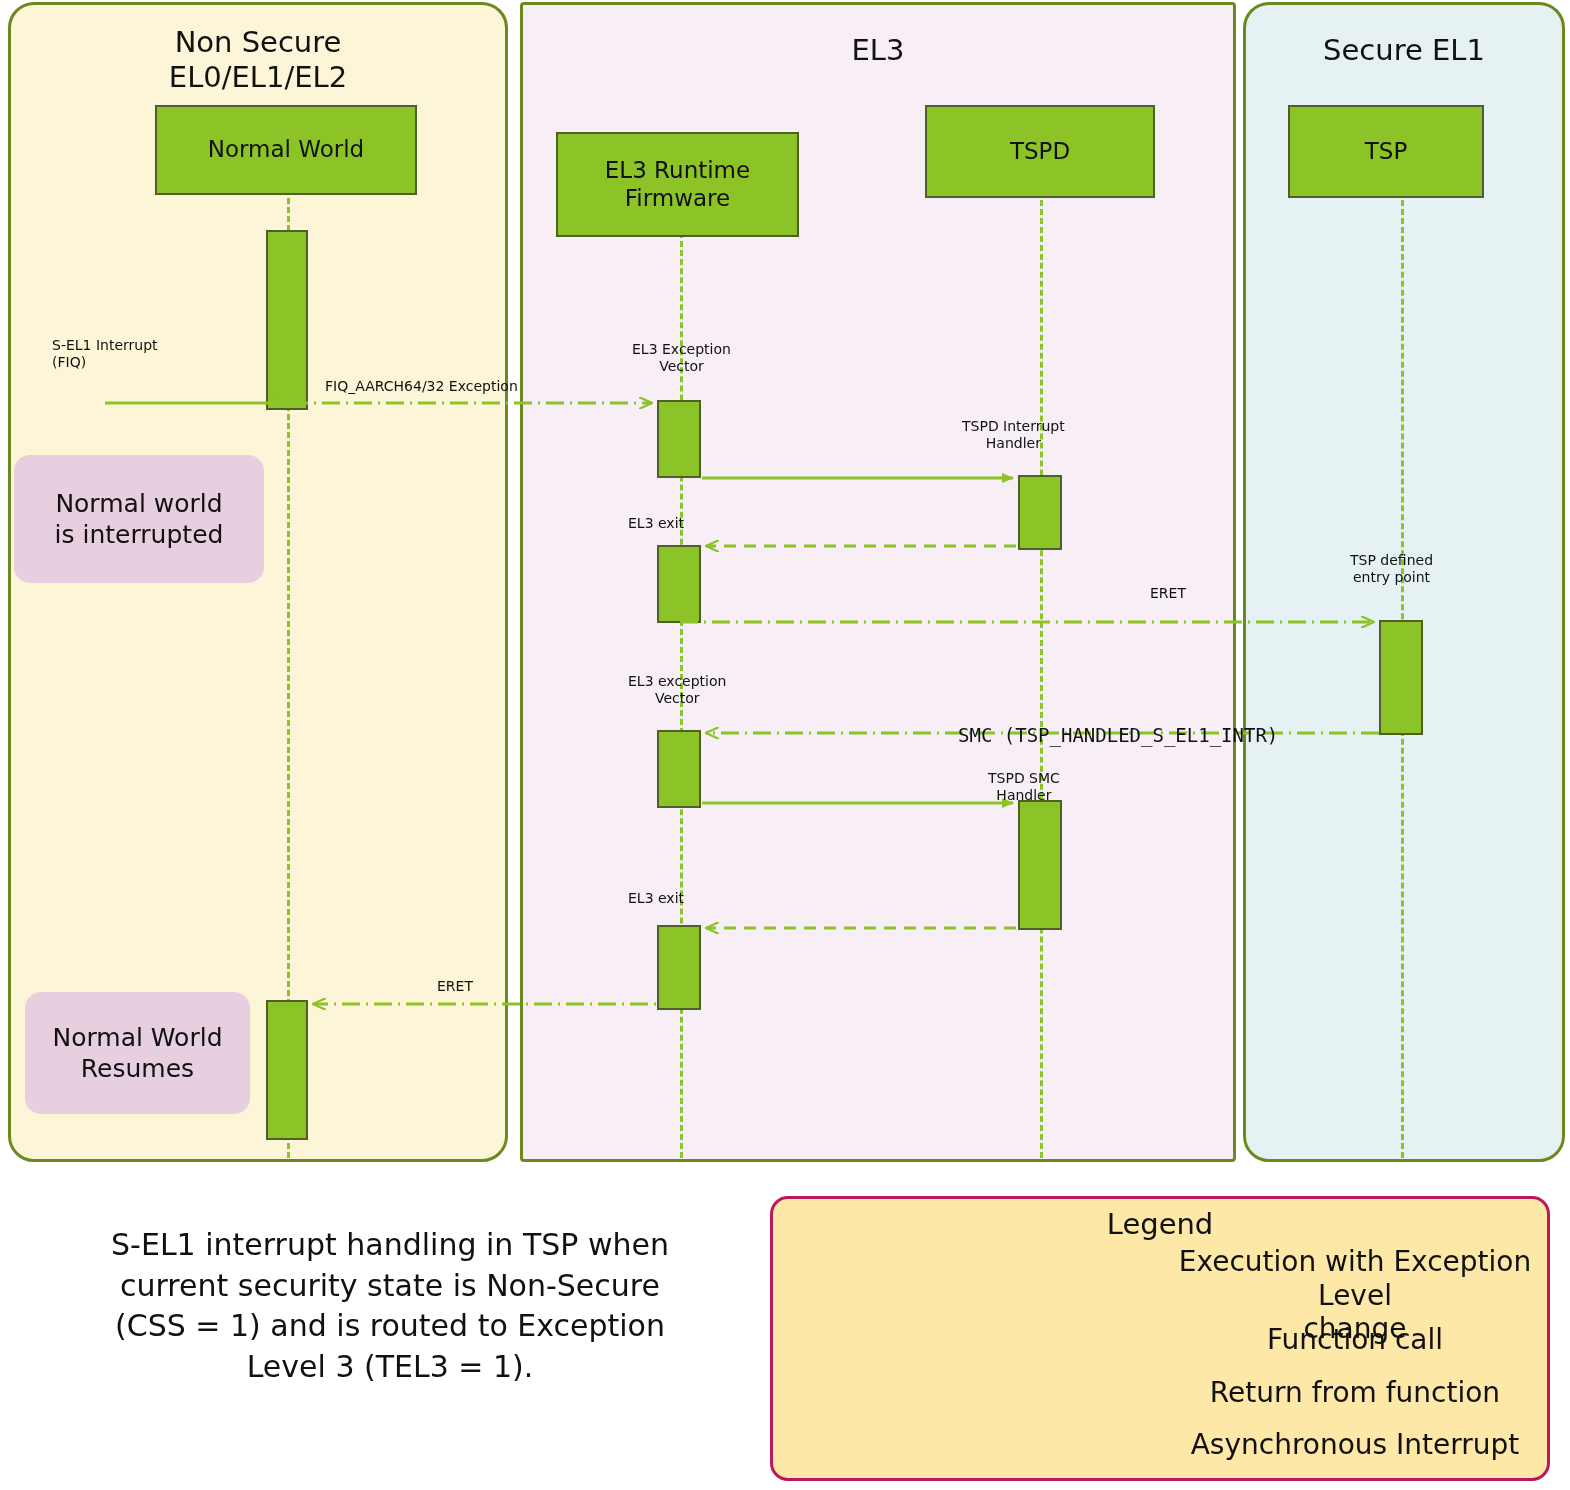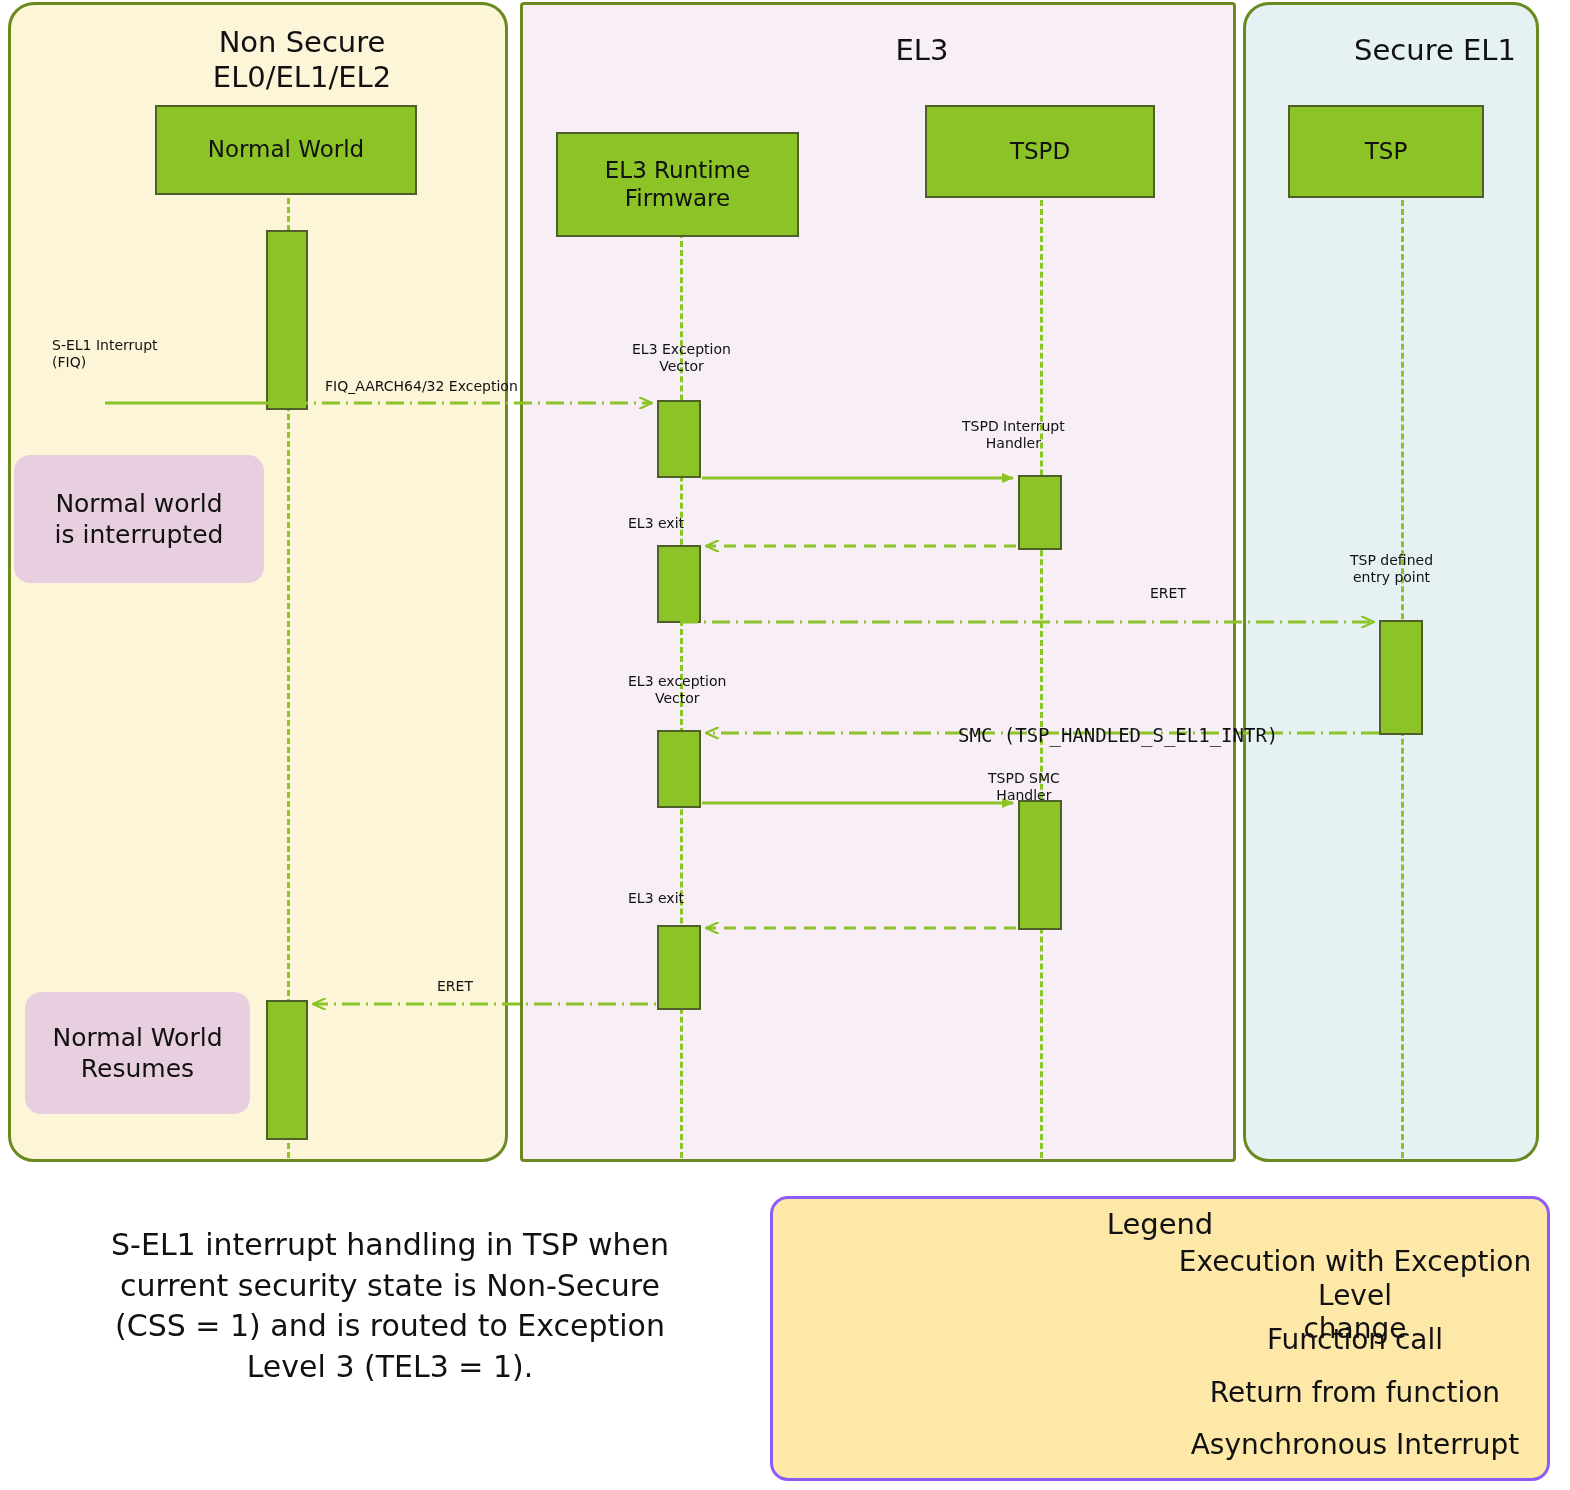--- a/index.html
+++ b/index.html
@@ -33,32 +33,31 @@
     border-radius: 26px;
   }
   .lane-el3 {
     left: 520px; top: 2px;
     width: 716px; height: 1160px;
     background: #f7eef6;
     border-radius: 4px;
   }
   .lane-sel1 {
     left: 1243px; top: 2px;
-    width: 296px; height: 1160px;
+    width: 322px; height: 1160px;
     background: #e5f1f2;
     border-radius: 26px;
   }
   .lane-title {
     position: absolute;
     width: 100%;
     text-align: center;
     font-size: 29px;
     color: #111;
     line-height: 1.22;
-    padding-left: 44px;
   }
   .lane-ns .lane-title { top: 20px; }
   .lane-el3 .lane-title { top: 28px; }
   .lane-sel1 .lane-title { top: 28px; }
 
   
   .actor {
     position: absolute;
     box-sizing: border-box;
     background: #8cc327;
@@ -125,21 +124,21 @@
   }
   
   .legend {
     position: absolute;
     left: 770px;
     top: 1196px;
     width: 780px;
     height: 285px;
     box-sizing: border-box;
     background: #fde8a8;
-    border: 3px solid #8b5cf6;
+    border: 3px solid #be185d;
     border-radius: 18px;
   }
   .legend-title {
     position: absolute;
     top: 8px;
     width: 100%;
     text-align: center;
     font-size: 29px;
     color: #111;
   }

